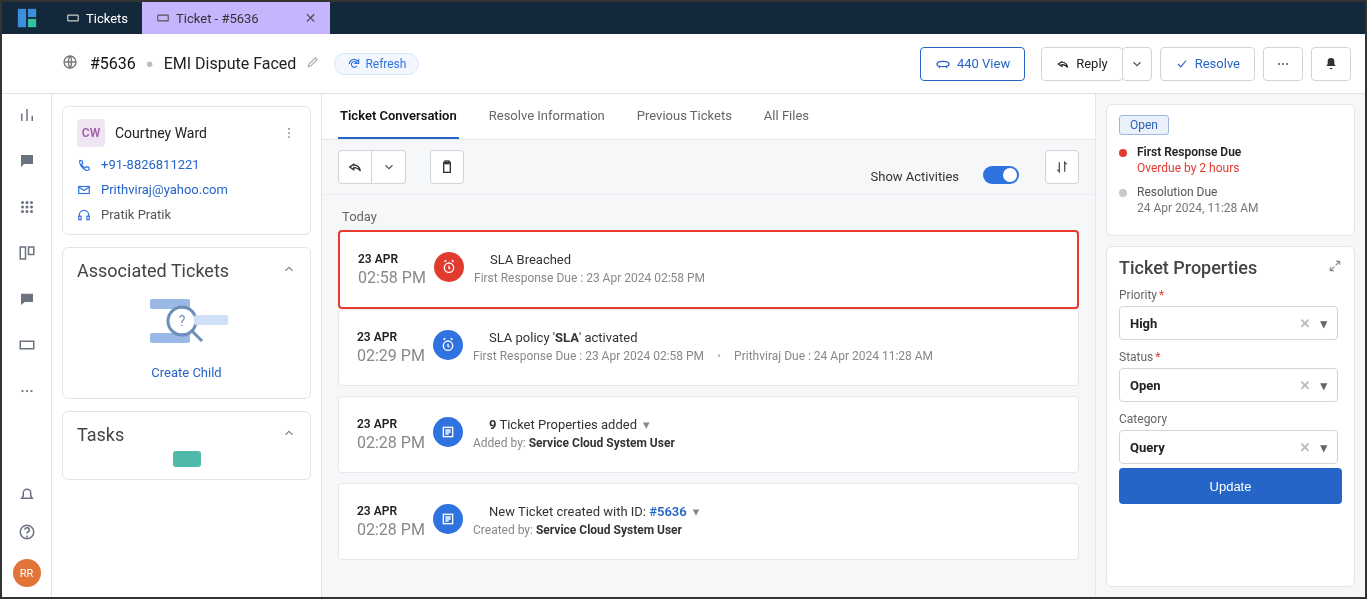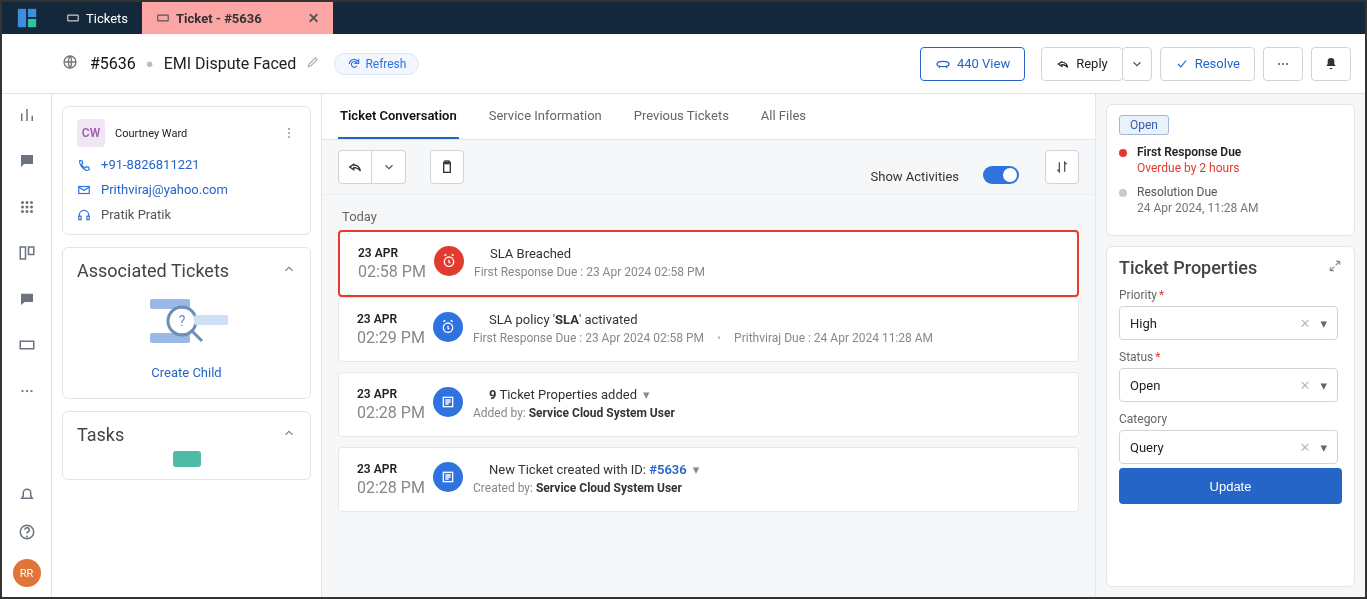--- a/index.html
+++ b/index.html
@@ -3,21 +3,21 @@
 <meta charset="utf-8">
 <style>
 * { box-sizing: border-box; margin: 0; padding: 0; }
 body { font-family: -apple-system, BlinkMacSystemFont, "Segoe UI", Roboto, sans-serif; font-size: 13px; color: #222; background: #fff; width: 1367px; height: 599px; overflow: hidden; border: 2px solid #333; }
 
 
 .top-header { background: #14283c; height: 32px; display: flex; align-items: center; }
 .logo-box { width: 50px; height: 32px; display: flex; align-items: center; justify-content: center; }
 .logo-svg { width: 22px; height: 22px; }
 .tab { display: flex; align-items: center; gap: 6px; padding: 0 14px; height: 32px; color: #fff; cursor: pointer; }
-.tab.active { background: #fca5a5; color: #333; font-weight: bold; }
+.tab.active { background: #c4b5fd; color: #333; }
 .tab .close-x { margin-left: 40px; color: #555; font-size: 14px; }
 
 
 .sub-header { background: #fff; height: 60px; border-bottom: 1px solid #e2e2e2; display: flex; align-items: center; padding: 0 14px 0 60px; }
 .globe-icon { color: #777; margin-right: 12px; }
 .ticket-id { font-size: 16px; font-weight: 400; color: #111; }
 .dot-sep { color: #bbb; margin: 0 10px; }
 .ticket-title { font-size: 16px; color: #222; }
 .edit-icon { color: #aaa; margin-left: 10px; cursor: pointer; }
 .refresh-btn { margin-left: 14px; color: #2f73e0; border: 1px solid #d9e5fb; background: #f3f7fd; border-radius: 14px; padding: 3px 12px; font-size: 12px; display: flex; align-items: center; gap: 4px; cursor: pointer; }
@@ -33,21 +33,21 @@
 .left-rail { width: 50px; background: #fff; border-right: 1px solid #e2e2e2; display: flex; flex-direction: column; align-items: center; padding-top: 12px; gap: 28px; position:relative; }
 .left-rail .rail-icon { color: #6b7280; cursor: pointer; width:18px; height:18px; }
 .left-rail .bottom-rail { position:absolute; bottom:10px; display:flex; flex-direction:column; align-items:center; gap:18px;}
 .avatar-circle { width: 28px; height: 28px; border-radius: 50%; background: #e17439; color: #fff; font-size: 11px; display: flex; align-items: center; justify-content: center; }
 
 .left-panel { width: 270px; padding: 12px 10px 0 10px; border-right: 1px solid #e5e5e5; overflow-y:auto;}
 .card { border: 1px solid #e2e4e9; border-radius: 6px; padding: 12px 14px; margin-bottom: 12px; background:#fff;}
 .card-header-row{display:flex; align-items:center; justify-content:space-between;}
 .contact-head { display:flex; align-items:center; gap:10px;}
 .contact-initials { width:28px; height:28px; background:#f0e5f3; color:#a05fae; border-radius:4px; display:flex; align-items:center; justify-content:center; font-size:12px; font-weight:600;}
-.contact-name { font-size:11px; color:#222;}
+.contact-name { font-size:14px; color:#222;}
 .contact-line { display:flex; align-items:center; gap:10px; margin-top:10px; color:#2565c7; font-size:13px;}
 .contact-line.plain{color:#555;}
 .contact-line svg{color:#2f73e0;}
 .create-child{ text-align:center; margin:14px 0 6px 0;}
 .create-child a{ color:#2565c7; font-size:13px; cursor:pointer;}
 .assoc-img{display:flex; justify-content:center; margin:10px 0 0 0;}
 .section-title{font-size:18px; color:#444;}
 .chev{color:#888; cursor:pointer;}
 .pill-icon-row{display:flex; justify-content:center; margin-top:6px;}
 .pill-icon{background:#4fbaa7; width:28px; height:16px; border-radius:3px;}
@@ -63,21 +63,21 @@
 .toolbar-row .reply-btn-grp .sq-btn:last-child{border-left:none; border-radius:0 4px 4px 0;}
 .toolbar-row .flexg{flex:1;}
 .show-act{font-size:13px; color:#333; margin-right:8px;}
 .toggle{ width:36px; height:18px; background:#2f73e0; border-radius:10px; position:relative; cursor:pointer;}
 .toggle::after{content:""; position:absolute; width:14px; height:14px; background:#fff; border-radius:50%; right:2px; top:2px;}
 .sort-btn{width:34px; height:34px; border:1px solid #d0d3d7; border-radius:4px; background:#fff; display:flex; align-items:center; justify-content:center; margin-left:10px; cursor:pointer;}
 
 .timeline-scroll{overflow-y:auto; padding:10px 16px 20px 16px;}
 .today-lbl{font-size:13px; color:#666; margin:4px 0 6px 4px;}
 .hl-box{border:2px solid #e73b2e; border-radius:4px;}
-.event{background:#fff; border:1px solid #e5e7ea; border-radius:4px; padding:14px 18px; margin-bottom:10px; display:flex; gap:6px;}
+.event{background:#fff; border:1px solid #e5e7ea; border-radius:4px; padding:20px 18px; margin-bottom:10px; display:flex; gap:6px;}
 .hl-box .event{border:none; margin:0;}
 .ev-date{width:70px;}
 .ev-date .d1{font-weight:600; font-size:12px; color:#222;}
 .ev-date .d2{font-size:16px; color:#888; margin-top:2px;}
 .ev-icon{width:30px; height:30px; border-radius:50%; display:flex; align-items:center; justify-content:center; flex-shrink:0; margin-right:4px;}
 .ev-icon.red{background:#e03b2e; color:#fff;}
 .ev-icon.blue{background:#2f73e0; color:#fff;}
 .ev-body{flex:1;}
 .ev-title{font-size:13px; color:#333;margin-left:16px;}
 .ev-sub{font-size:12px; color:#888; margin-top:4px;}
@@ -95,21 +95,21 @@
 .sla-dot.red{background:#e03b2e;}
 .sla-dot.gray{background:#c7c9cc;}
 .sla-item .t1{font-size:12px; color:#222; font-weight:600;}
 .sla-item .t2{font-size:12px; margin-top:2px;}
 .sla-item .t2.red{color:#e03b2e;}
 .sla-item .t2.gray{color:#777;}
 .props-head{display:flex; justify-content:space-between; align-items:center;}
 .expand-ic{color:#888; cursor:pointer;}
 .field-lbl{font-size:12px; color:#666; margin:10px 0 4px 0;}
 .field-lbl .req{color:#e03b2e; margin-left:2px;}
-.select-box{border:1px solid #d0d3d7; border-radius:4px; height:34px; display:flex; align-items:center; padding:0 10px; justify-content:space-between; background:#fff;}
+.select-box{border:1px solid #d0d3d7; border-radius:4px; height:34px; display:flex; align-items:center; padding:0 10px; justify-content:space-between; background:#fff;font-weight:bold;}
 .select-box .clear-x{color:#bbb; margin-right:6px; cursor:pointer;}
 .select-right{display:flex; align-items:center; gap:4px;}
 .caret-down{color:#666;}
 .update-btn{ background:#2565c7; color:#fff; border:none; border-radius:4px; height:36px; width:100%; font-size:13px; cursor:pointer; margin-top:4px;}
 .props-scroll{max-height:220px; overflow-y:auto; padding-right:4px;}
 
 
 svg.i14{width:14px; height:14px;}
 svg.i16{width:16px; height:16px;}
 </style>
@@ -310,21 +310,21 @@
       </div>
       <div class="pill-icon-row">
           <div class="pill-icon"></div>
         </div>
     </div>
   </div>
 
   <div class="center-panel">
     <div class="tabs-row">
       <div class="ctab active">Ticket Conversation</div>
-      <div class="ctab">Service Information</div>
+      <div class="ctab">Resolve Information</div>
       <div class="ctab">Previous Tickets</div>
       <div class="ctab">All Files</div>
     </div>
     <div class="toolbar-row">
       <div class="reply-btn-grp">
         <div class="sq-btn">
             <svg class="i16" viewBox="0 0 24 24" fill="none" stroke="#333" stroke-width="2">
               <path d="M10 8l-6 4 6 4v-3c5 0 8 2 10 5-1-6-5-9-10-9V8z"></path>
             </svg>
           </div>

